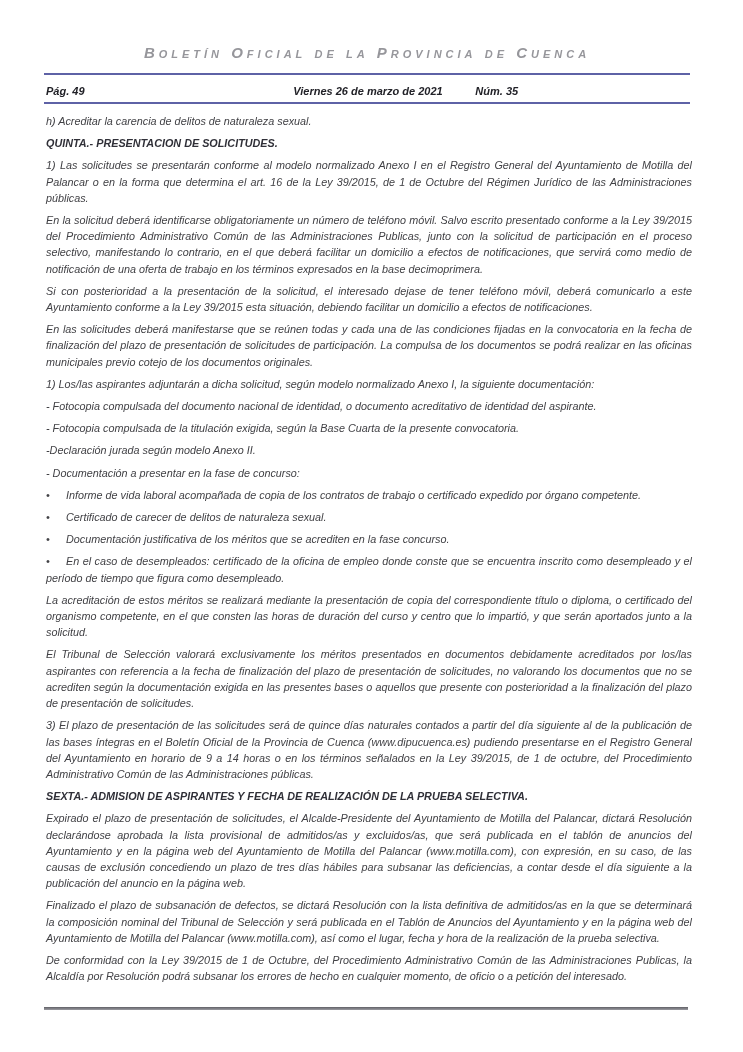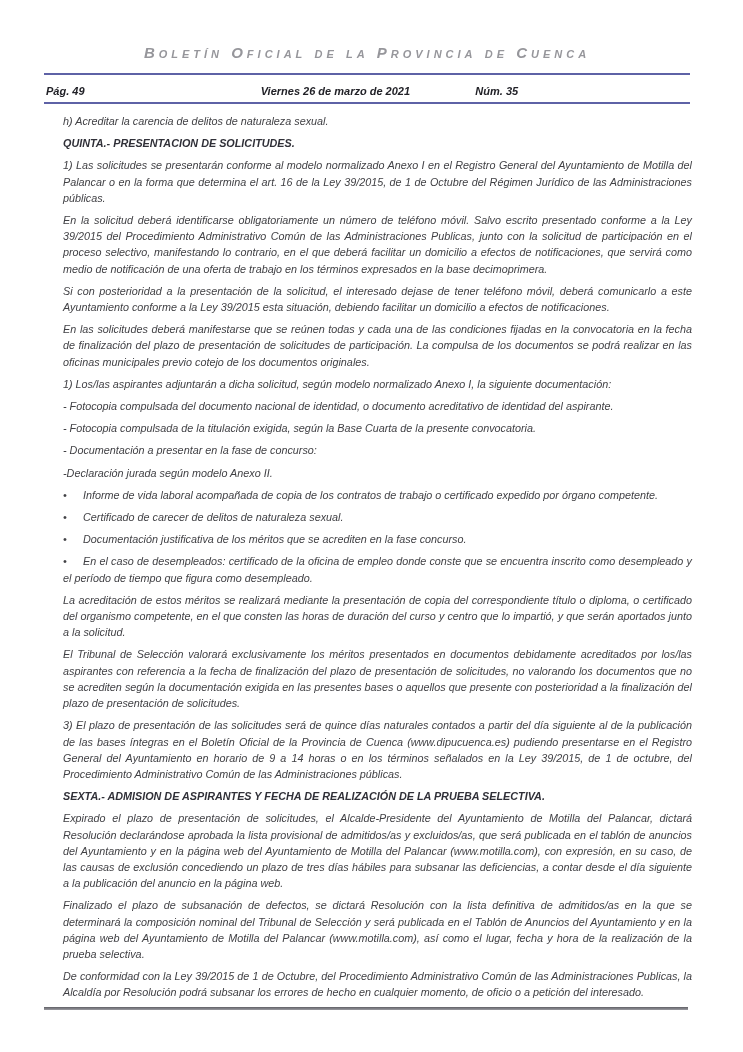--- a/index.html
+++ b/index.html
@@ -51,37 +51,37 @@
     top: 80px;
     height: 21px;
     display: flex;
     align-items: center;
     font-size: 11px;
     font-weight: bold;
     color: #222228;
   }
   .header-row .cell  { flex: 1; }
   .header-row .left  { text-align: left; }
-  .header-row .mid   { }
+  .header-row .mid   { text-align: center; }
   .header-row .right { }
   
   .doc-body {
     position: absolute;
     left: 46px;
     width: 646px;
     top: 113px;
     font-size: 10.8px;
     line-height: 16.2px;
     color: #414145;
     text-align: justify;
     hyphens: auto;
     -webkit-hyphens: auto;
   }
   .para {
-    margin: 0 0 6px 17px;
+    margin: 0 0 6px 0;
   }
   .para.heading {
     font-weight: bold;
     color: #303038;
     text-align: left;
   }
   .bullet-glyph {
     display: inline-block;
     width: 20px;
     color: #414145;
@@ -116,22 +116,22 @@
   <main class="doc-body">
       <p class="para body">h) Acreditar la carencia de delitos de naturaleza sexual.</p>
       <p class="para heading">QUINTA.- PRESENTACION DE SOLICITUDES.</p>
       <p class="para body">1)  Las solicitudes se presentarán conforme al modelo normalizado Anexo I en el Registro General del Ayuntamiento de Motilla del Palancar o en la forma que determina el art. 16 de la Ley 39/2015, de 1 de Octubre del Régimen Jurídico de las Administraciones públicas.</p>
       <p class="para body">En la solicitud deberá identificarse obligatoriamente un número de teléfono móvil. Salvo escrito presentado conforme a la Ley 39/2015 del Procedimiento Administrativo Común de las Administraciones Publicas, junto con la solicitud de participación en el proceso selectivo, manifestando lo contrario, en el que deberá facilitar un domicilio a efectos de notificaciones, que servirá como medio de notificación de una oferta de trabajo en los términos expresados en la base decimoprimera.</p>
       <p class="para body">Si con posterioridad a la presentación de la solicitud, el interesado dejase de tener teléfono móvil, deberá comunicarlo a este Ayuntamiento conforme a la Ley 39/2015 esta situación, debiendo facilitar un domicilio a efectos de notificaciones.</p>
       <p class="para body">En las solicitudes deberá manifestarse que se reúnen todas y cada una de las condiciones fijadas en la convocatoria en la fecha de finalización del plazo de presentación de solicitudes de participación. La compulsa de los documentos se podrá realizar en las oficinas municipales previo cotejo de los documentos originales.</p>
       <p class="para body">1) Los/las aspirantes adjuntarán a dicha solicitud, según modelo normalizado Anexo I, la siguiente documentación:</p>
       <p class="para body">- Fotocopia compulsada del documento nacional de identidad, o documento acreditativo de identidad del aspirante.</p>
       <p class="para body">- Fotocopia compulsada de la titulación exigida, según la Base Cuarta de la presente convocatoria.</p>
+      <p class="para body">-Declaración jurada según modelo Anexo II.</p>
       <p class="para body">- Documentación a presentar en la fase de concurso:</p>
-      <p class="para body">-Declaración jurada según modelo Anexo II.</p>
       <p class="para bullet"><span class="bullet-glyph">•</span>Informe de vida laboral acompañada de copia de los contratos de trabajo o certificado expedido por órgano competente.</p>
       <p class="para bullet"><span class="bullet-glyph">•</span>Certificado de carecer de delitos de naturaleza sexual.</p>
       <p class="para bullet"><span class="bullet-glyph">•</span>Documentación justificativa de los méritos que se acrediten en la fase concurso.</p>
       <p class="para bullet"><span class="bullet-glyph">•</span>En el caso de desempleados: certificado de la oficina de empleo donde conste que se encuentra inscrito como desempleado y el período de tiempo que figura como desempleado.</p>
       <p class="para body">La acreditación de estos méritos se realizará mediante la presentación de copia del correspondiente título o diploma, o certificado del organismo competente, en el que consten las horas de duración del curso y centro que lo impartió, y que serán aportados junto a la solicitud.</p>
       <p class="para body">El Tribunal de Selección valorará exclusivamente los méritos presentados en documentos debidamente acreditados por los/las aspirantes con referencia a la fecha de finalización del plazo de presentación de solicitudes, no valorando los documentos que no se acrediten según la documentación exigida en las presentes bases o aquellos que presente con posterioridad a la finalización del plazo de presentación de solicitudes.</p>
       <p class="para body">3) El plazo de presentación de las solicitudes será de quince días naturales contados a partir del día siguiente al de la publicación de las bases íntegras en el Boletín Oficial de la Provincia de Cuenca (www.dipucuenca.es) pudiendo presentarse en el Registro General del Ayuntamiento en horario de 9 a 14 horas o en los términos señalados en la Ley 39/2015, de 1 de octubre, del Procedimiento Administrativo Común de las Administraciones públicas.</p>
       <p class="para heading">SEXTA.- ADMISION DE ASPIRANTES Y FECHA DE REALIZACIÓN DE LA PRUEBA SELECTIVA.</p>
       <p class="para body">Expirado el plazo de presentación de solicitudes, el Alcalde-Presidente del Ayuntamiento de Motilla del Palancar, dictará Resolución declarándose aprobada la lista provisional de admitidos/as y excluidos/as, que será publicada en el tablón de anuncios del Ayuntamiento y en la página web del Ayuntamiento de Motilla del Palancar (www.motilla.com), con expresión, en su caso, de las causas de exclusión concediendo un plazo de tres días hábiles para subsanar las deficiencias, a contar desde el día siguiente a la publicación del anuncio en la página web.</p>
       <p class="para body">Finalizado el plazo de subsanación de defectos, se dictará Resolución con la lista definitiva de admitidos/as en la que se determinará la composición nominal del Tribunal de Selección y será publicada en el Tablón de Anuncios del Ayuntamiento y en la página web del Ayuntamiento de Motilla del Palancar (www.motilla.com), así como el lugar, fecha y hora de la realización de la prueba selectiva.</p>

